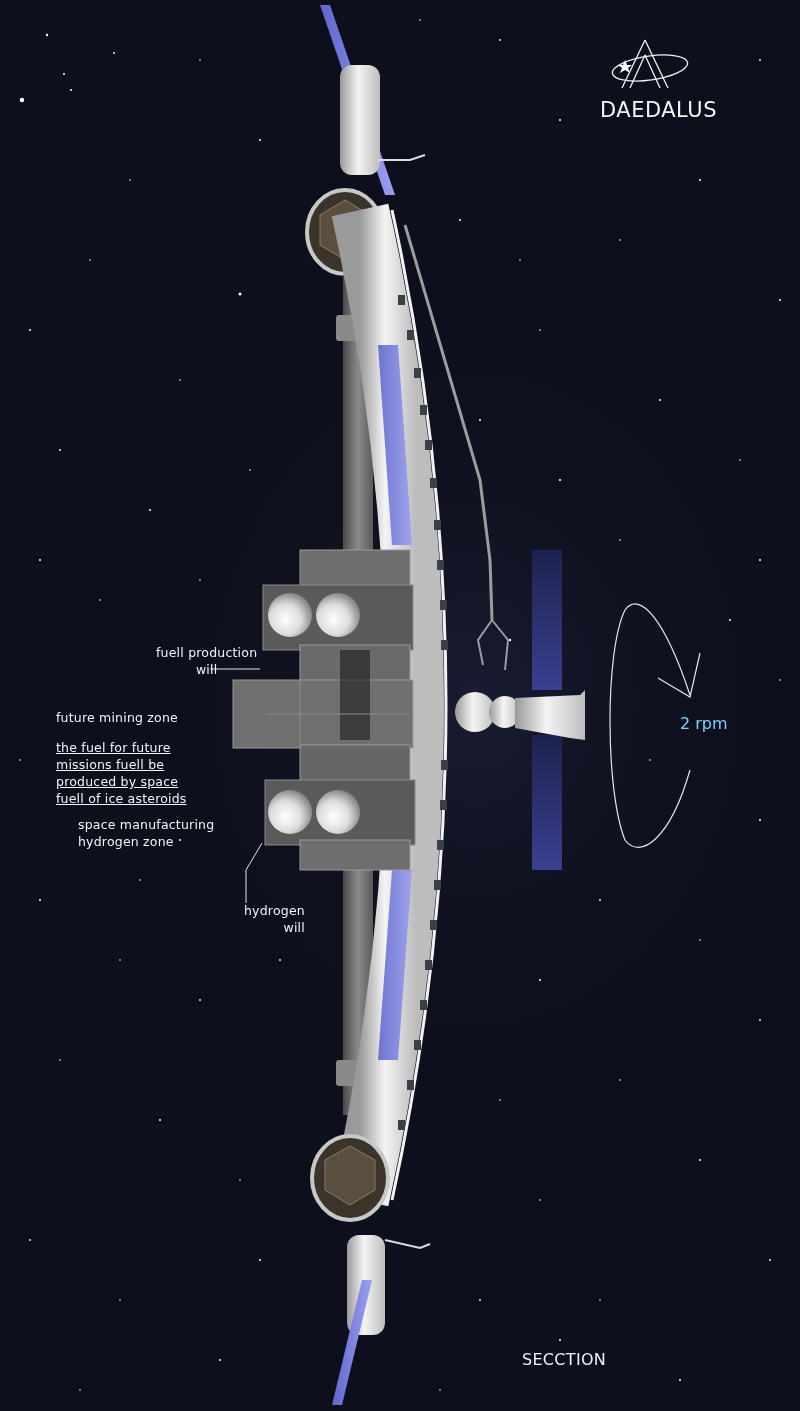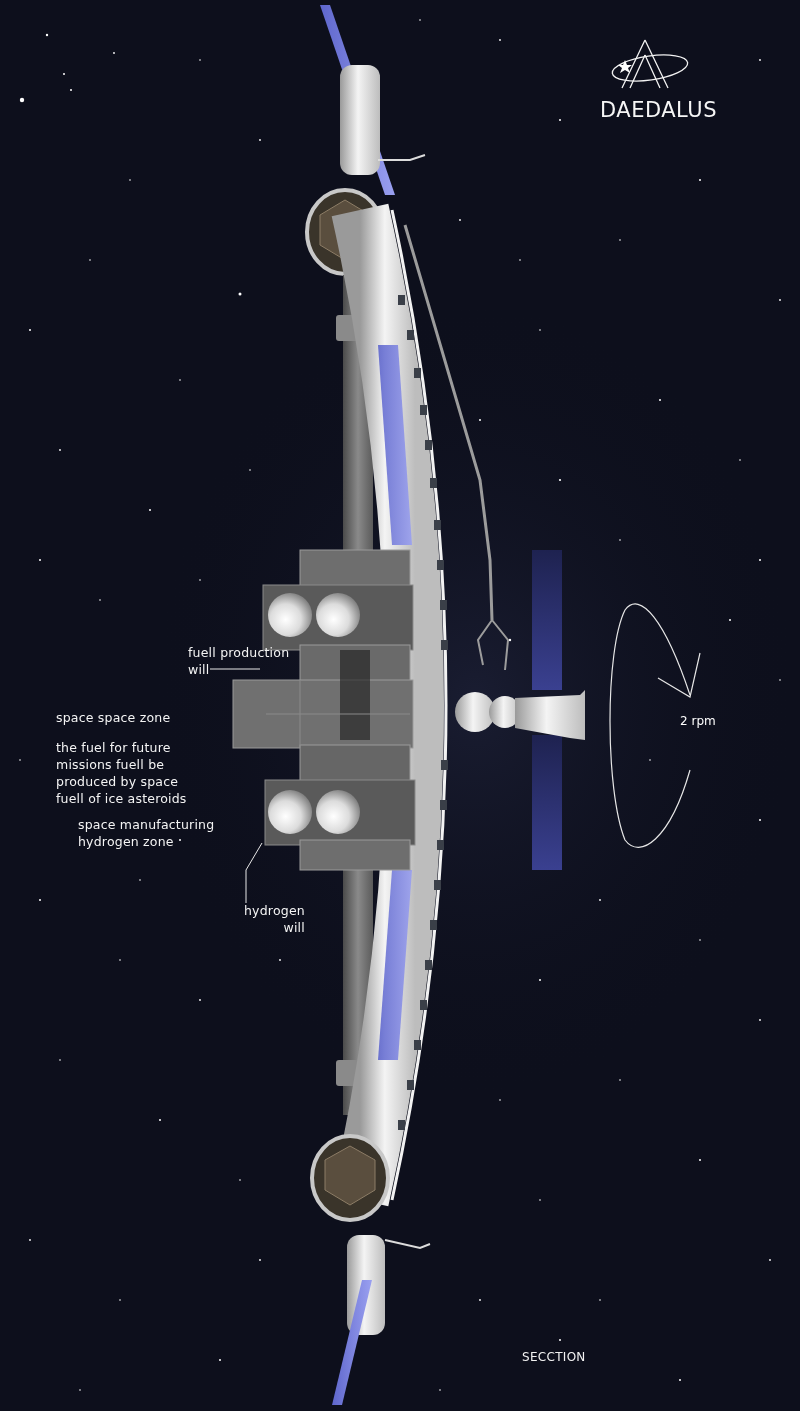--- a/index.html
+++ b/index.html
@@ -13,24 +13,24 @@
   .label {
     position: absolute; font-size: 12.5px; line-height: 17px;
     color: #f4f4f4; letter-spacing: 0.2px; white-space: nowrap;
   }
   .label p { margin: 0; }
   .brand {
     position: absolute; left: 600px; top: 98px; width: 120px; text-align: left;
     font-size: 21px; letter-spacing: 0.5px; color: #f6f6f6;
   }
   .section-label {
-    position: absolute; left: 522px; top: 1350px; font-size: 12px;
+    position: absolute; left: 522px; top: 1350px; font-size: 16px;
     letter-spacing: 0.3px; color: #f2f2f2;
   }
-  .rpm-label { position: absolute; left: 680px; top: 714px; font-size: 12px; color: #ffffff; }
+  .rpm-label { position: absolute; left: 680px; top: 714px; font-size: 16px; color: #7dd3fc; }
 </style>
 </head>
 <body>
 
 <svg class="scene" viewBox="0 0 800 1411" xmlns="http://www.w3.org/2000/svg">
   <defs>
     <linearGradient id="hull" x1="0" x2="1" y1="0" y2="0">
       <stop offset="0" stop-color="#9a9a9a"></stop>
       <stop offset="0.45" stop-color="#f4f4f4"></stop>
       <stop offset="1" stop-color="#bdbdbd"></stop>
@@ -218,30 +218,30 @@
 
   <g stroke="#f2f2f2" stroke-width="1.3" fill="none">
     <path d="M645,40 L622,88 M645,40 L668,88 M645,55 L630,88 M645,55 L660,88"></path>
     <ellipse cx="650" cy="68" rx="38" ry="12" transform="rotate(-8 650 68)"></ellipse>
   </g>
   <polygon points="625,60 627,65 632,65 628,68 630,73 625,70 620,73 622,68 618,65 623,65" fill="#ffffff"></polygon>
 </svg>
 
 <div class="brand">DAEDALUS</div>
 
-<div class="label" style="left:188px; top:644px;">
+<div class="label" style="left:156px; top:644px;text-align:center;">
   <p>fuell production</p>
   <p>will</p>
 </div>
 
 <div class="label" style="left:56px; top:709px;">
-  <p>space space zone</p>
-</div>
-
-<div class="label" style="left:56px; top:739px;">
+  <p>future mining zone</p>
+</div>
+
+<div class="label" style="left:56px; top:739px;text-decoration:underline;">
   <p>the fuel for future</p>
   <p>missions fuell be</p>
   <p>produced by space</p>
   <p>fuell of ice asteroids</p>
 </div>
 
 <div class="label" style="left:56px; top:816px;margin-left:22px;">
   <p>space manufacturing</p>
   <p>hydrogen zone</p>
 </div>

